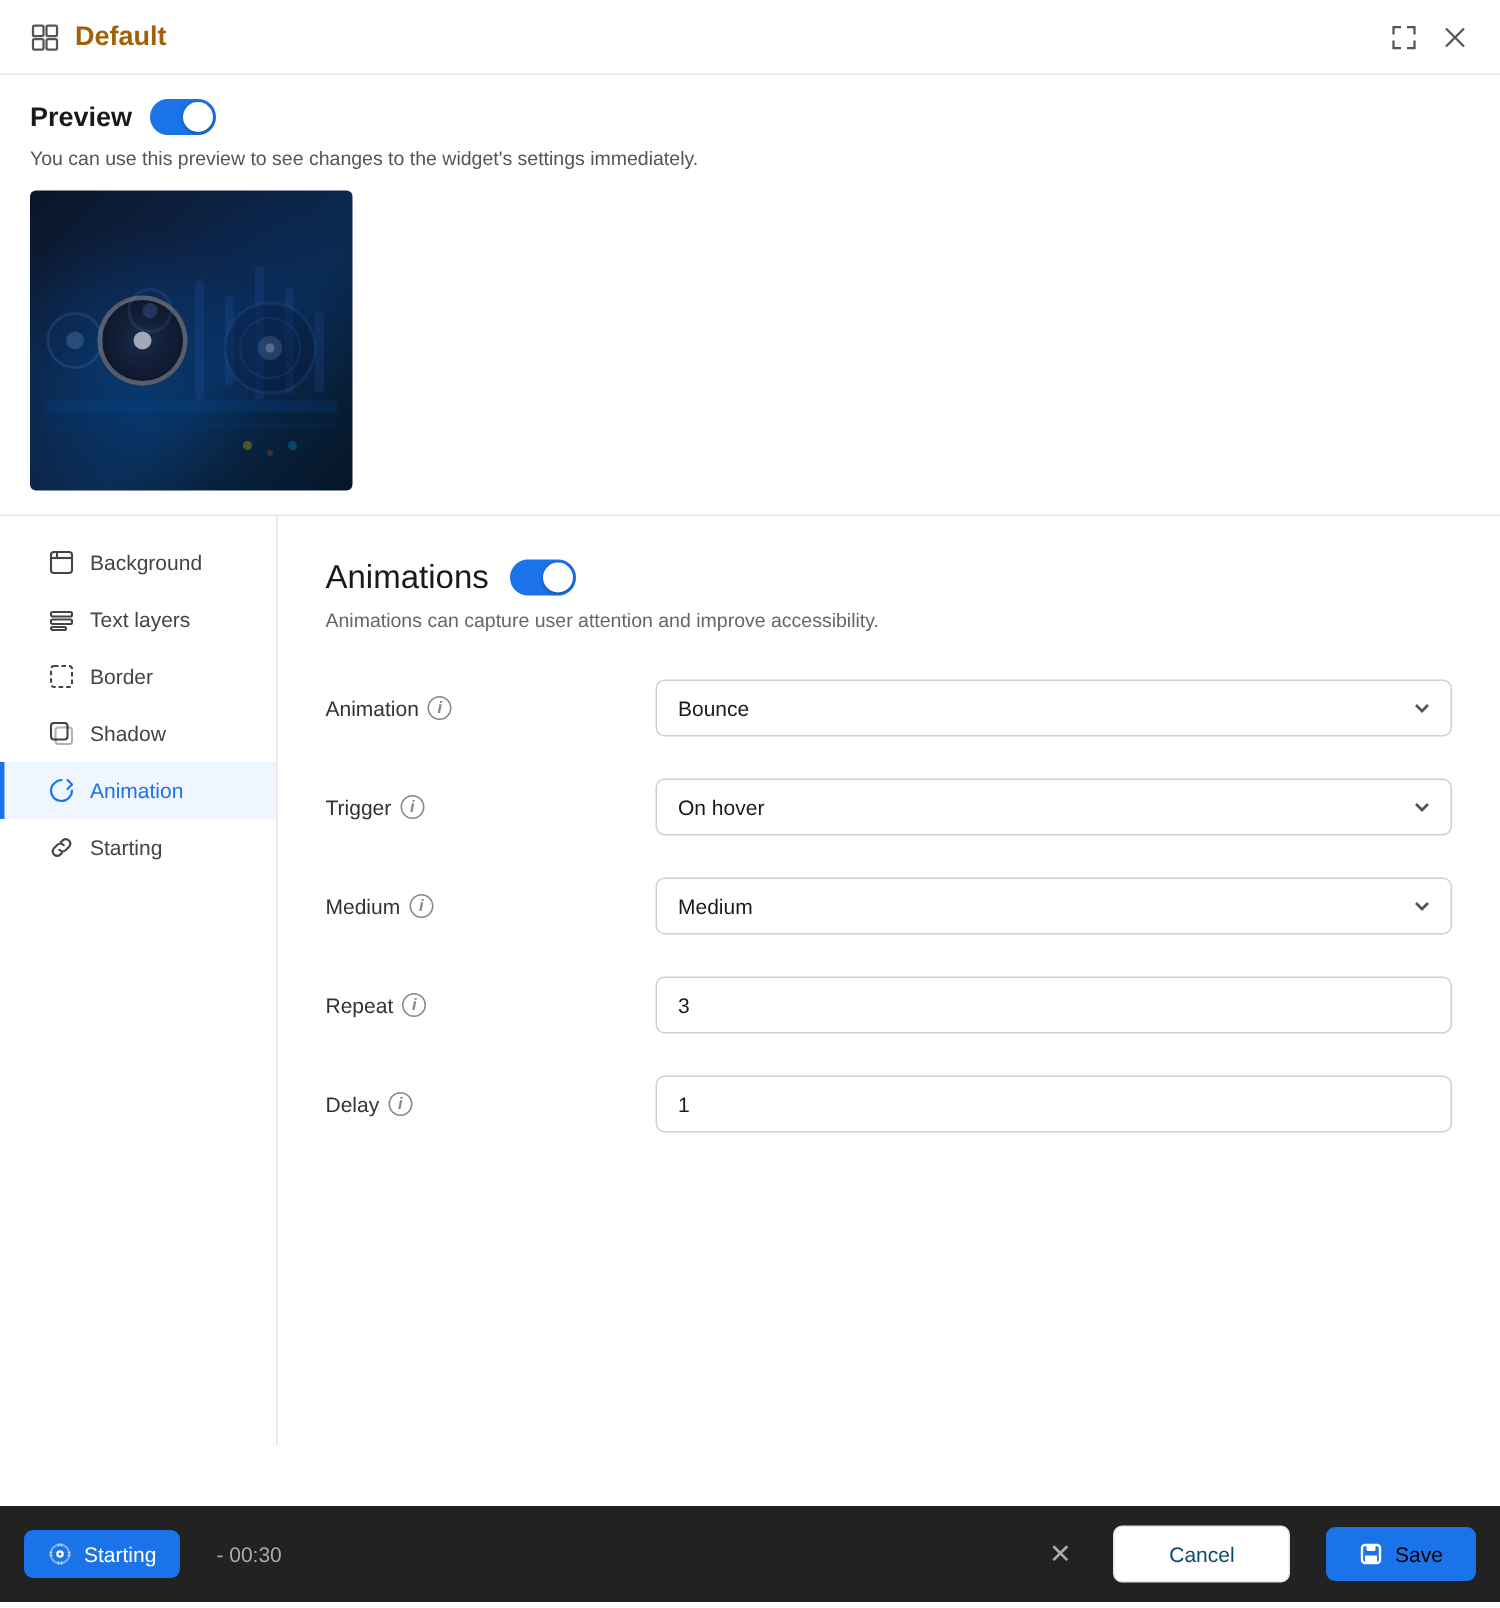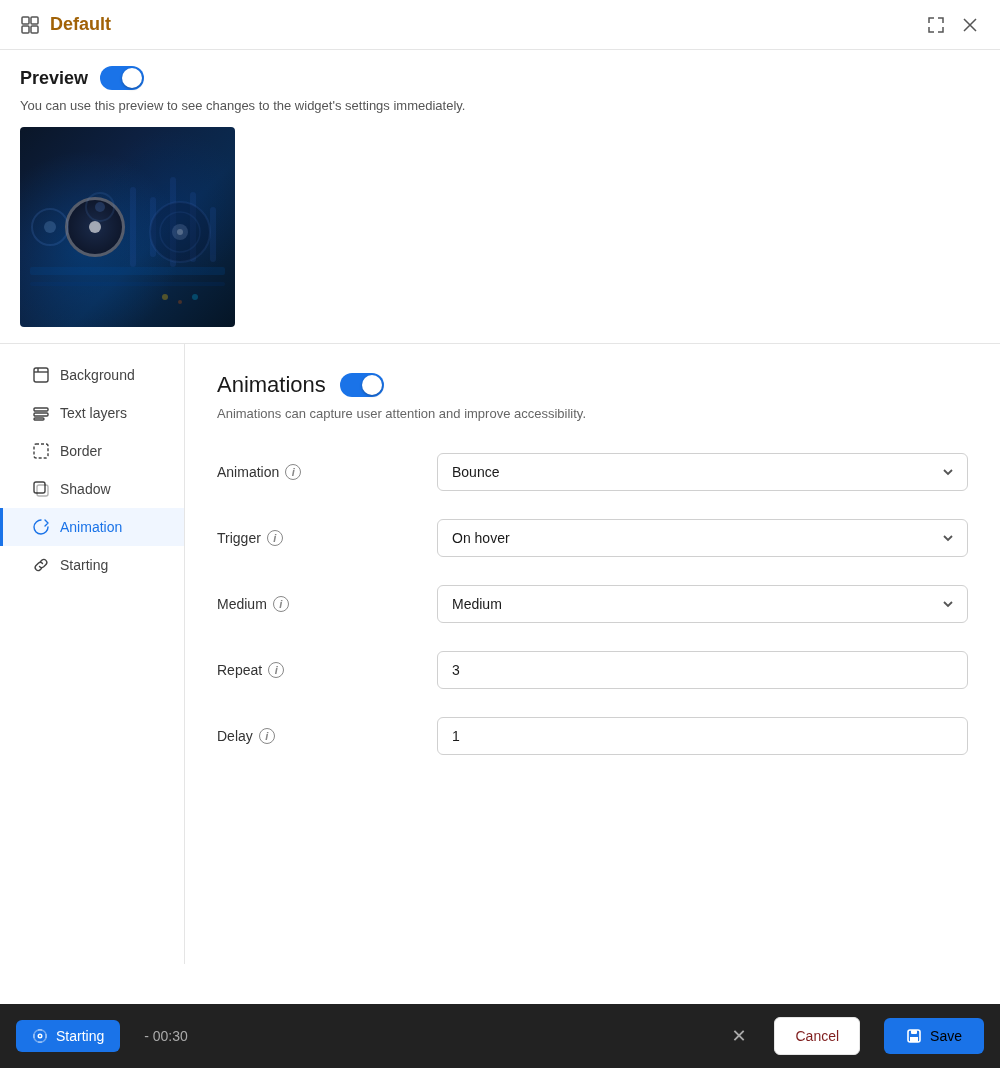--- a/index.html
+++ b/index.html
@@ -309,24 +309,24 @@
     .close-bar-btn {
       background: none;
       border: none;
       color: #aaa;
       font-size: 18px;
       cursor: pointer;
       padding: 4px;
     }
     .cancel-btn {
       background: #fff;
-      color: #7f1d1d;
+      color: #0c4a6e;
       border: 1.5px solid #e5e5e5;
       border-radius: 6px;
-      padding: 10px 20px;
+      padding: 10px 36px;
       font-size: 14px;
       cursor: pointer;
       font-weight: 500;
     }
     .save-btn {
       display: flex;
       align-items: center;
       gap: 8px;
       background: #1a73e8;
       color: #000000;

